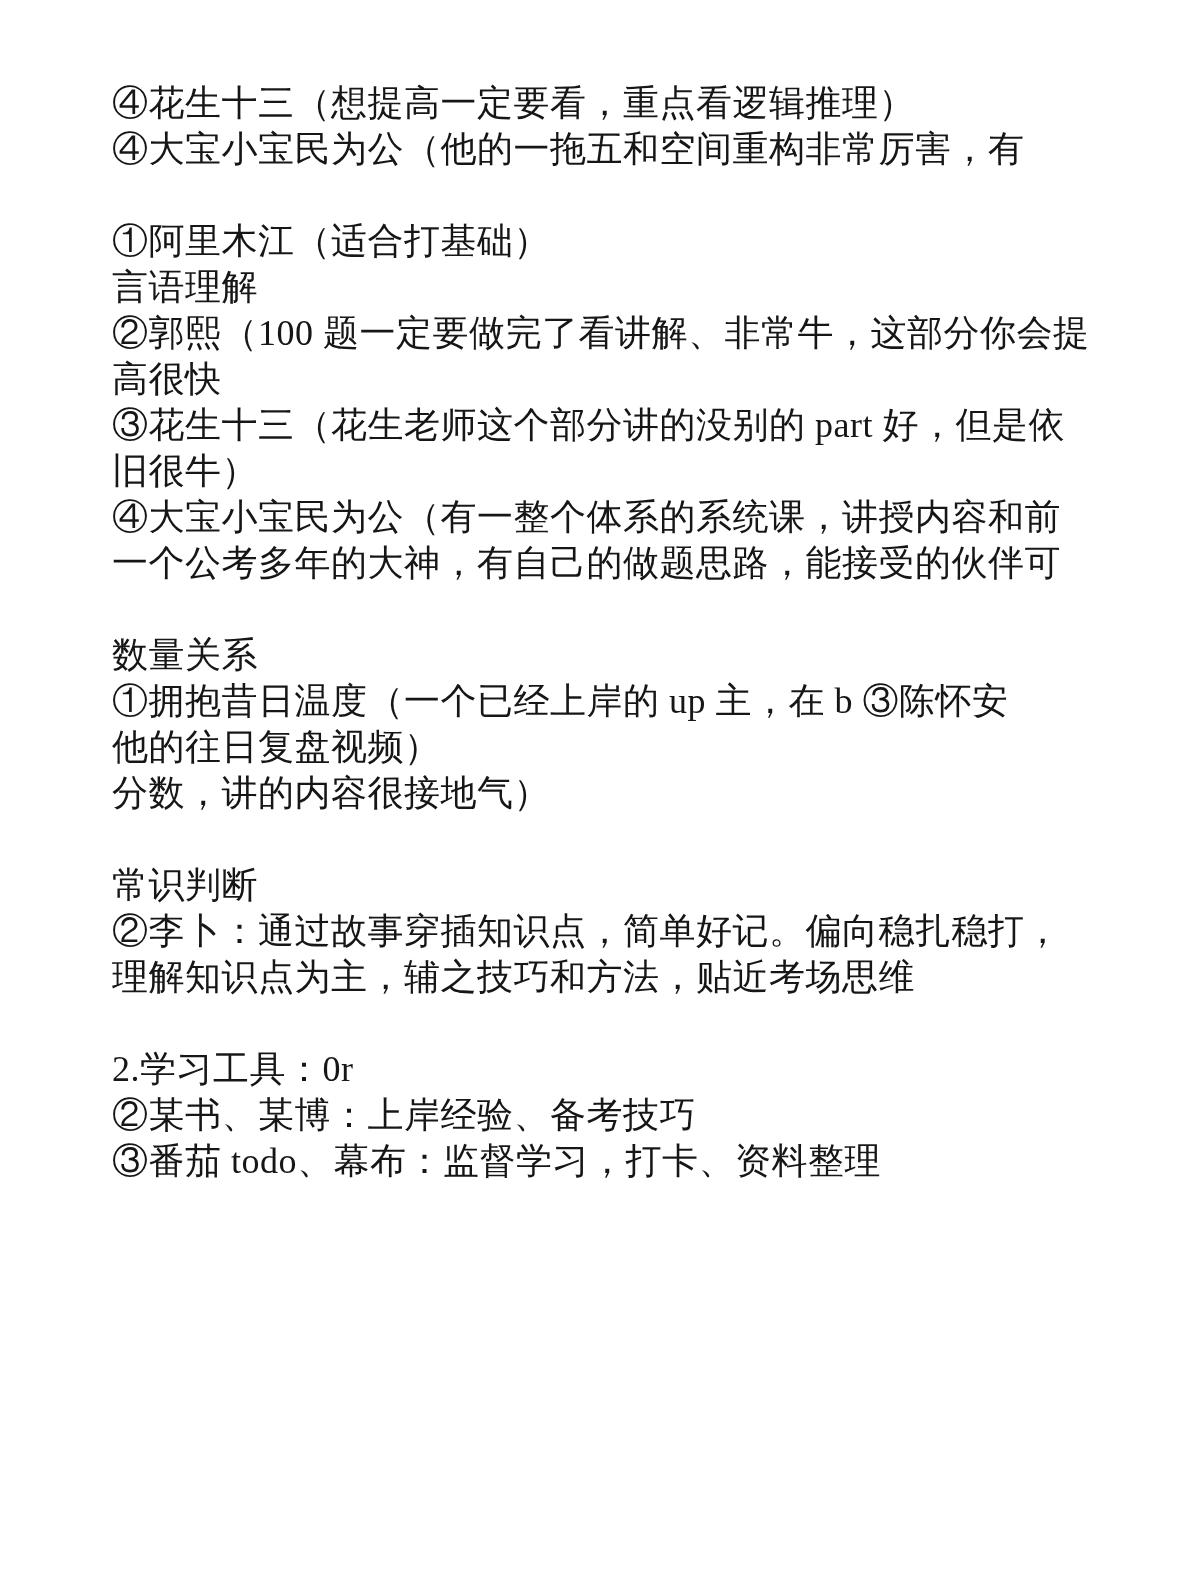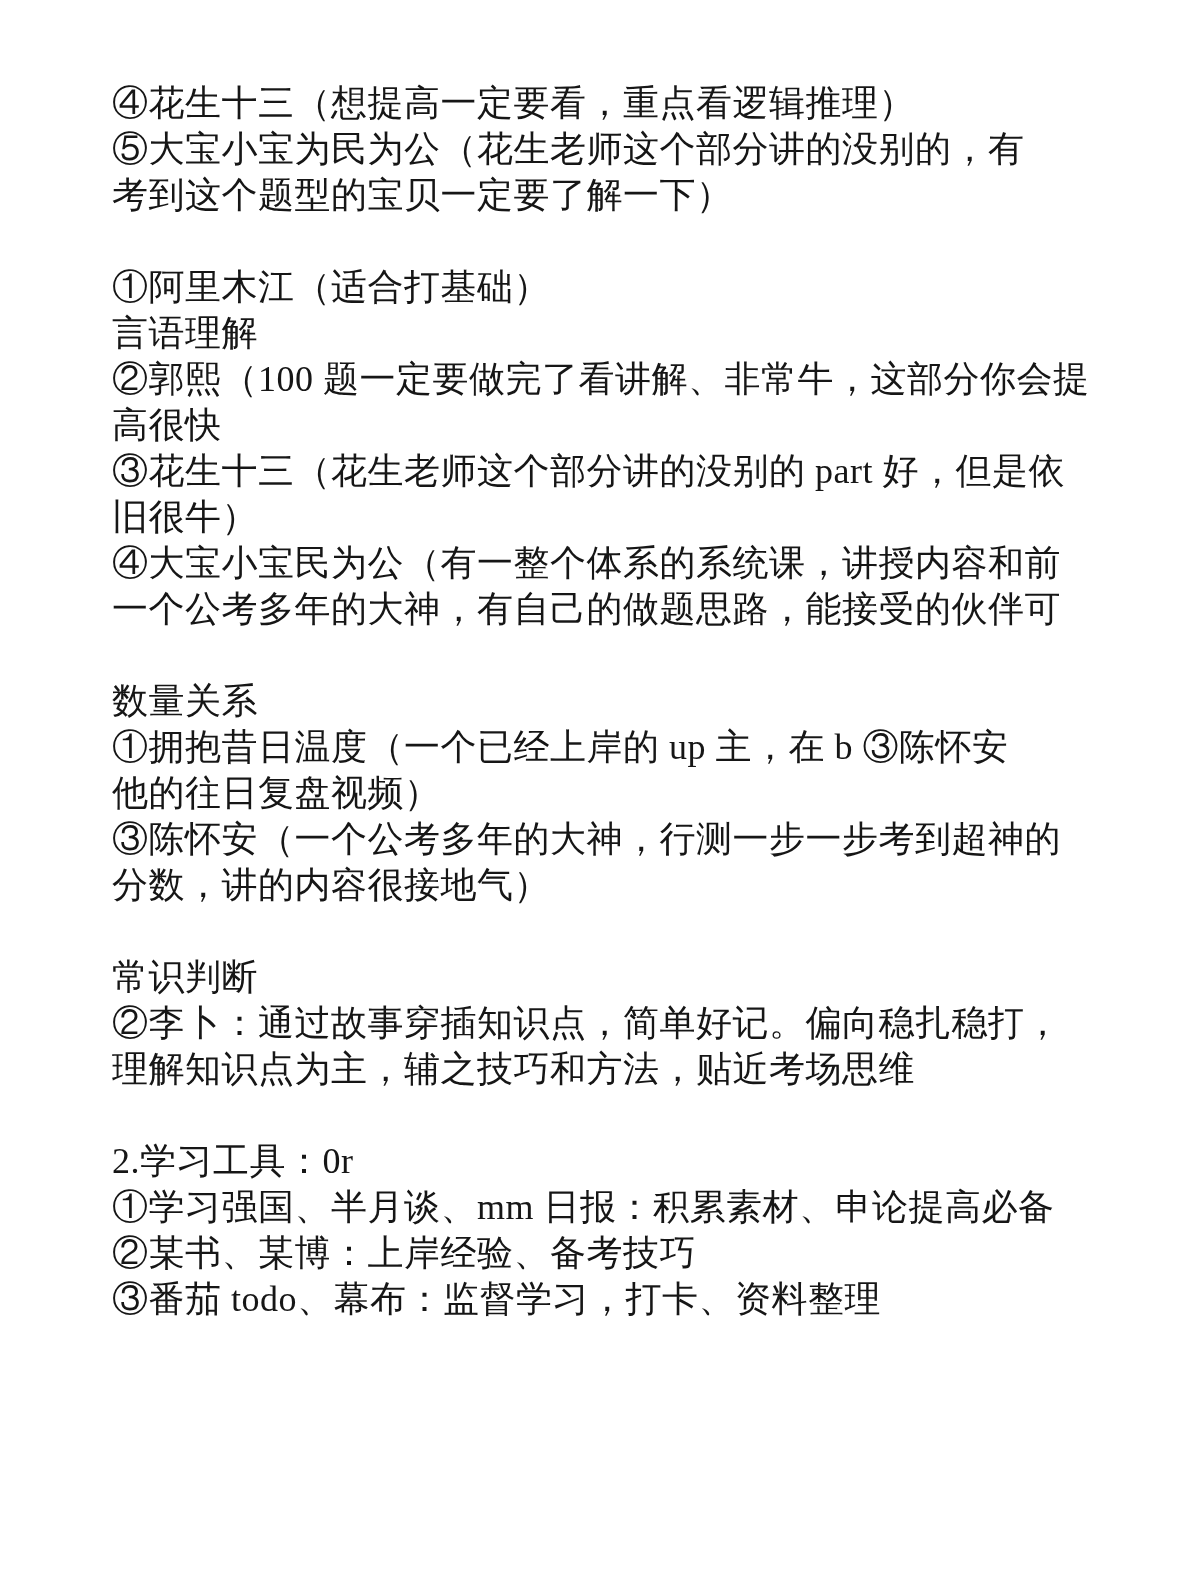--- a/index.html
+++ b/index.html
@@ -30,40 +30,37 @@
     min-height: 46px;
     height: 46px;
   }
 </style>
 </head>
 <body>
 
 <div class="page">
   <div class="textblock">
     <div class="line">④花生十三（想提高一定要看，重点看逻辑推理）</div>
-    <div class="line">⑤大宝小宝为民为公（花生老师这个部分讲的没别的，有</div>
-    <div class="line">考到这个题型的宝贝一定要了解一下）</div>
+    <div class="line">④大宝小宝民为公（他的一拖五和空间重构非常厉害，有</div>
     <div class="line"></div>
     <div class="line">①阿里木江（适合打基础）</div>
     <div class="line">言语理解</div>
     <div class="line">②郭熙（100 题一定要做完了看讲解、非常牛，这部分你会提</div>
     <div class="line">高很快</div>
     <div class="line">③花生十三（花生老师这个部分讲的没别的 part 好，但是依</div>
     <div class="line">旧很牛）</div>
     <div class="line">④大宝小宝民为公（有一整个体系的系统课，讲授内容和前</div>
     <div class="line">一个公考多年的大神，有自己的做题思路，能接受的伙伴可</div>
     <div class="line"></div>
     <div class="line">数量关系</div>
     <div class="line">①拥抱昔日温度（一个已经上岸的 up 主，在 b ③陈怀安</div>
     <div class="line">他的往日复盘视频）</div>
-    <div class="line">③陈怀安（一个公考多年的大神，行测一步一步考到超神的</div>
     <div class="line">分数，讲的内容很接地气）</div>
     <div class="line"></div>
     <div class="line">常识判断</div>
     <div class="line">②李卜：通过故事穿插知识点，简单好记。偏向稳扎稳打，</div>
     <div class="line">理解知识点为主，辅之技巧和方法，贴近考场思维</div>
     <div class="line"></div>
     <div class="line">2.学习工具：0r</div>
-    <div class="line">①学习强国、半月谈、mm 日报：积累素材、申论提高必备</div>
     <div class="line">②某书、某博：上岸经验、备考技巧</div>
     <div class="line">③番茄 todo、幕布：监督学习，打卡、资料整理</div>
   </div>
 </div>
 
 </body></html>

